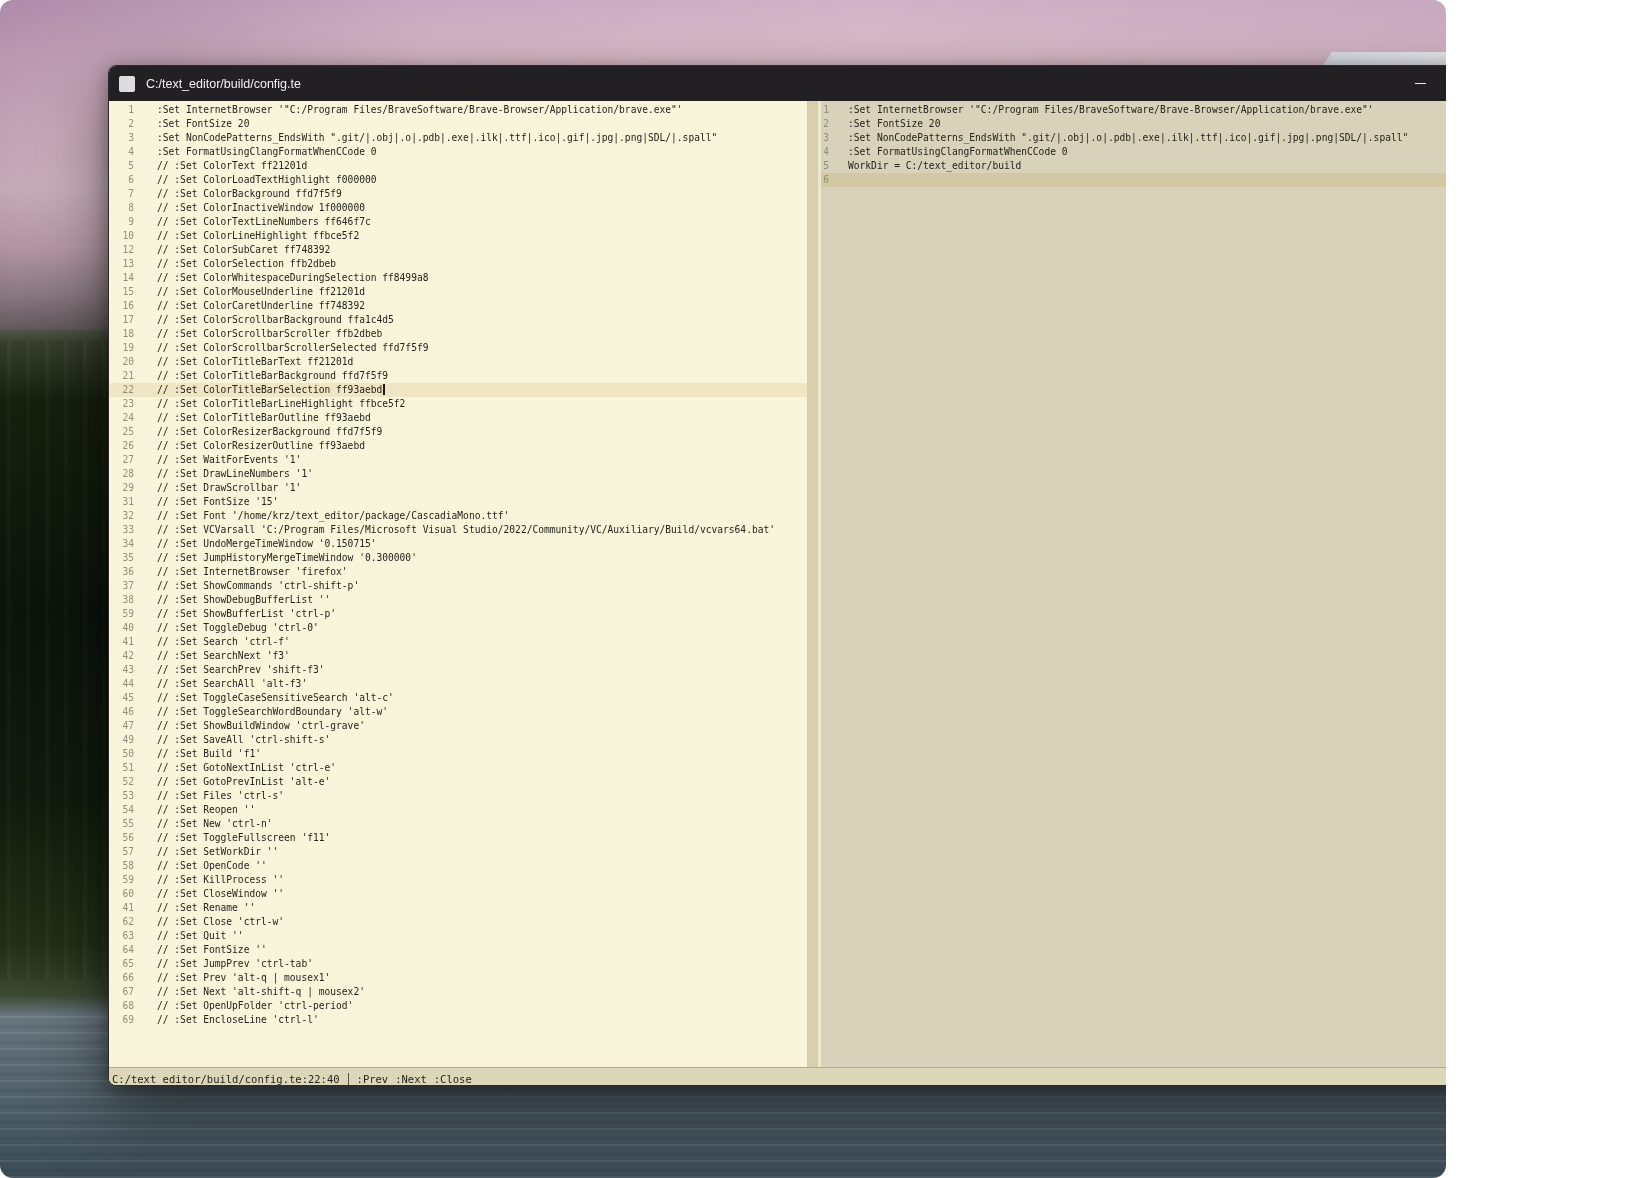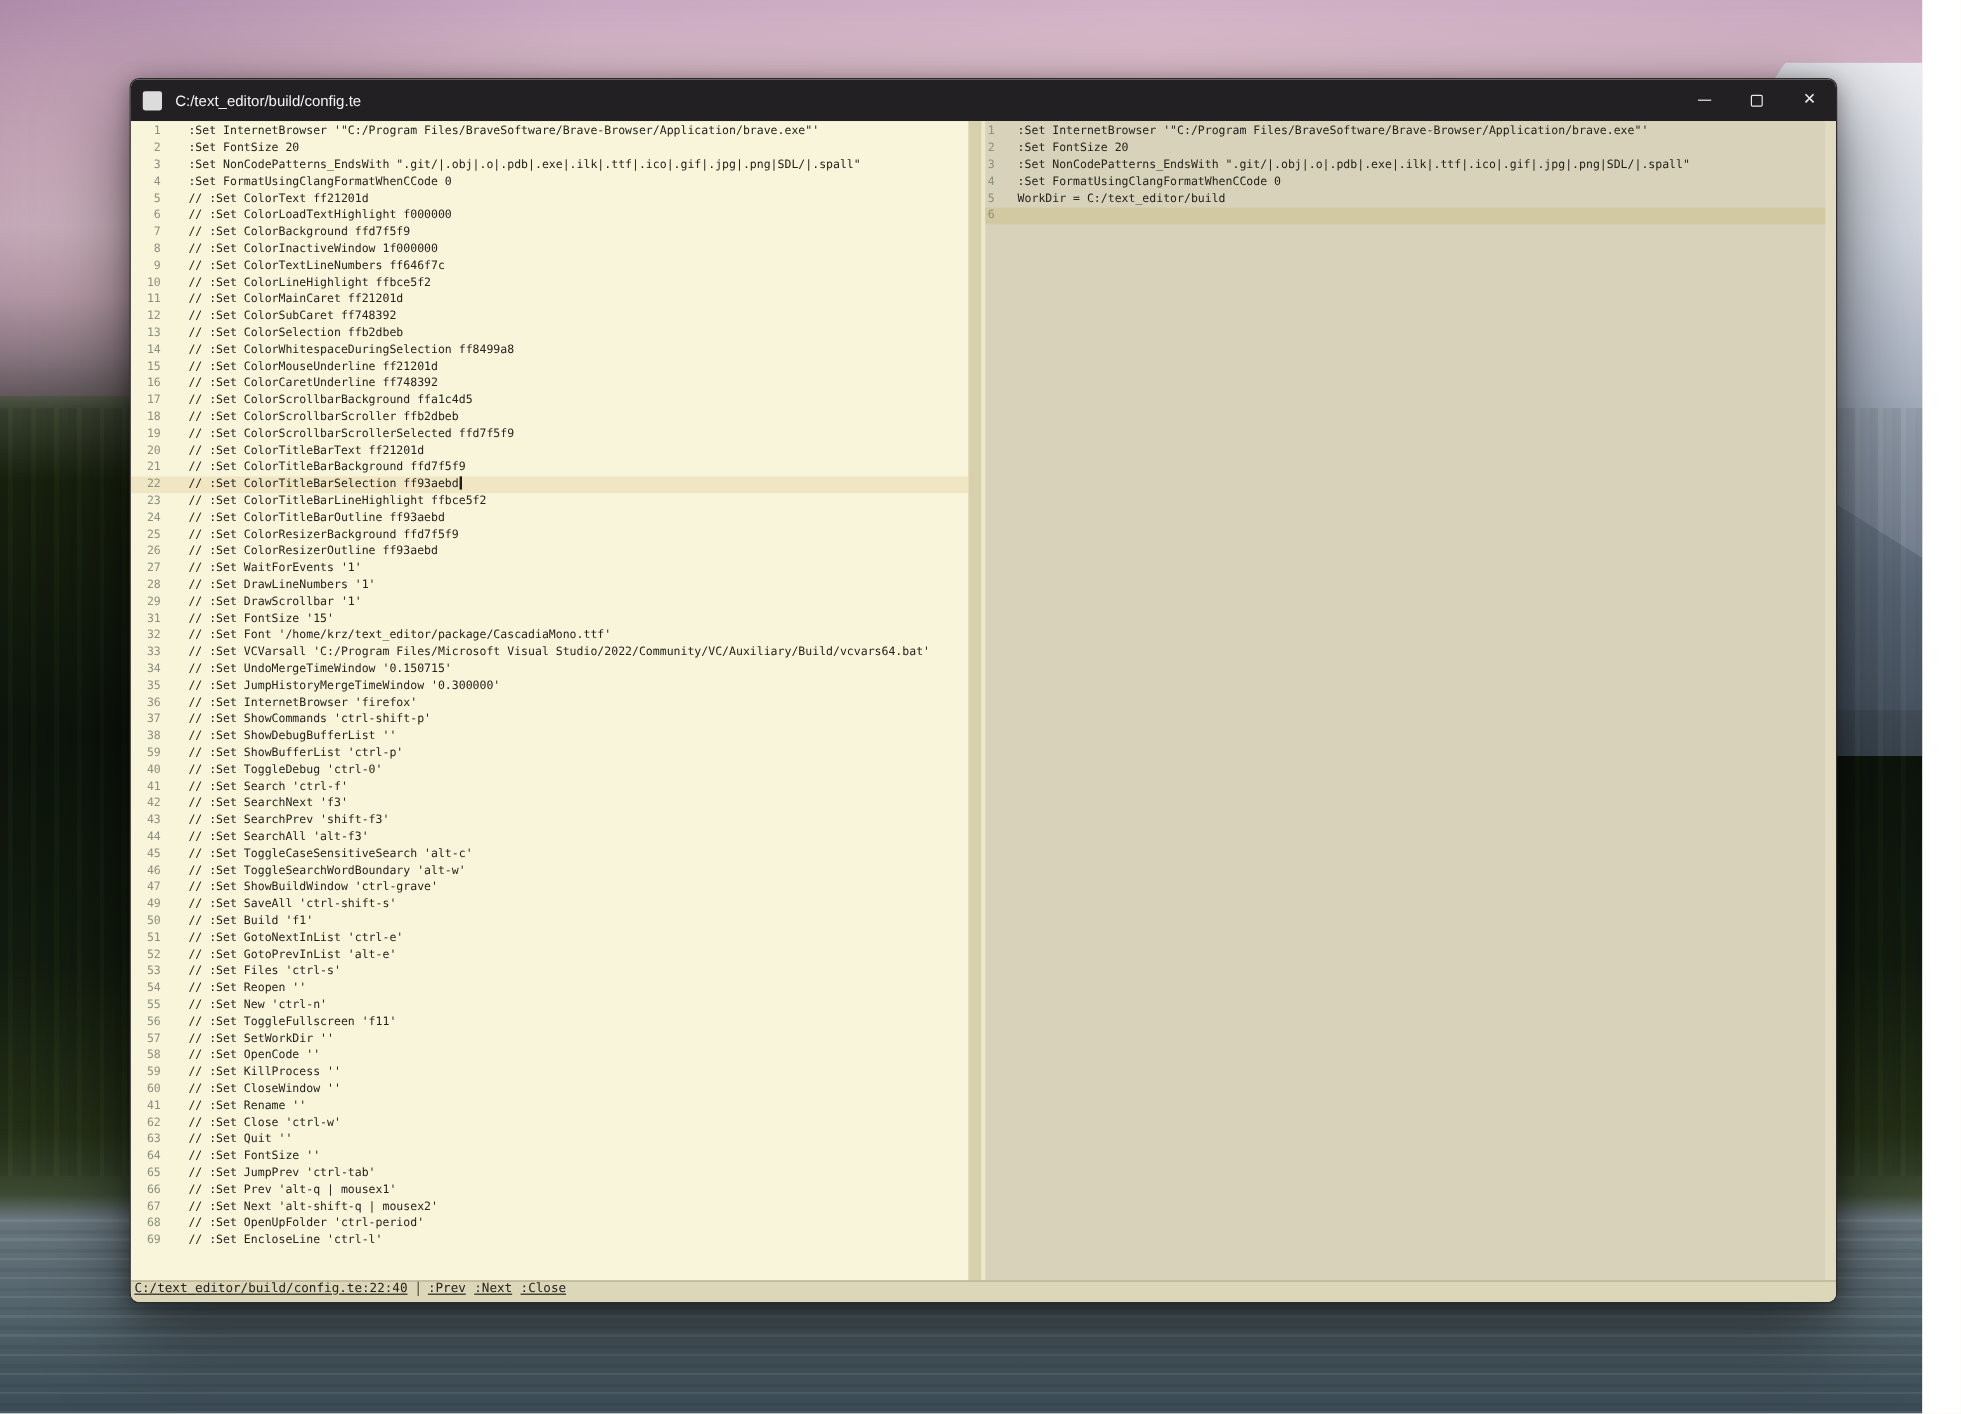--- a/index.html
+++ b/index.html
@@ -6,21 +6,21 @@
     --titlebar-bg:#232024; --titlebar-text:#f2f2f2;
     --editor-bg:#f8f5db; --editor-text:#24231c;
     --line-number:#8c907e; --line-highlight:#f0e6c4;
     --inactive-bg:#d7d2b9; --inactive-highlight:#d2c8a2;
     --scrollbar:#d8cfad; --divider:#eee8cc;
     --status-bg:#ddd7ba; --status-text:#24231c;
     --right-scrollbar:#e0dbc1; --caret:#1d1c1a;
   }
   html,body{margin:0;padding:0;}
   body{width:1634px;height:1178px;font-family:"Liberation Sans",sans-serif;}
-  .screen{position:relative;width:1602px;height:1178px;overflow:hidden;}
+  .screen{position:relative;width:1446px;height:1178px;overflow:hidden;border-radius:13px;}
 
   
   .wallpaper{position:absolute;inset:0;
     background:linear-gradient(180deg,
       #c8a8c2 0%, #dbbcca 5%, #e8ccd2 11%, #ead6d6 16%,
       #cdb6b6 21%, #8d8680 25%, #3c4433 29%, #18220f 34%,
       #0d150c 52%, #131d0f 68%, #263218 80%, #3c4a33 84.5%,
       #68767e 86.2%, #55656d 92%, #3b4b55 100%);}
   .sky-tint{position:absolute;top:0;left:0;right:0;height:330px;
     background:linear-gradient(90deg, rgba(130,92,130,.38), rgba(255,255,255,0) 30%, rgba(255,224,224,.16) 60%, rgba(196,166,186,.28) 100%);}
@@ -67,22 +67,22 @@
   .pane.inactive .code-line.current{background:var(--inactive-highlight);}
   .ln{display:inline-block;width:25px;text-align:right;color:var(--line-number);}
   .lt{display:inline-block;margin-left:23px;color:var(--editor-text);white-space:pre;}
   .pane.inactive .ln{width:8px;}
   .pane.inactive .lt{margin-left:19px;}
   .caret{display:inline-block;width:1.4px;height:11px;background:var(--caret);
     vertical-align:-2px;margin-left:1px;}
 
   
   .status-bar{position:absolute;left:0;right:0;bottom:0;height:18px;background:var(--status-bg);
-    border-top:1px solid #b3ab8c;box-sizing:border-box;display:flex;align-items:flex-start;
-    font-family:"DejaVu Sans Mono",monospace;font-size:10.5px;color:var(--status-text);text-decoration:underline;}
+    border-top:1px solid #b3ab8c;box-sizing:border-box;display:flex;align-items:flex-end;
+    font-family:"DejaVu Sans Mono",monospace;font-size:10.5px;color:var(--status-text);}
   .status-loc{margin-left:3px;white-space:pre;}
   .status-divider{width:1px;height:12px;background:#55523f;margin:0 8px;}
   .status-cmd{margin-right:7px;white-space:pre;}
 </style>
 </head>
 <body>
 
 <div class="screen">
   <div class="wallpaper">
     <div class="sky-tint"></div>
@@ -115,21 +115,20 @@
             <div class="code-line"><span class="ln">1</span><span class="lt">:Set InternetBrowser '"C:/Program Files/BraveSoftware/Brave-Browser/Application/brave.exe"'</span></div>
             <div class="code-line"><span class="ln">2</span><span class="lt">:Set FontSize 20</span></div>
             <div class="code-line"><span class="ln">3</span><span class="lt">:Set NonCodePatterns_EndsWith ".git/|.obj|.o|.pdb|.exe|.ilk|.ttf|.ico|.gif|.jpg|.png|SDL/|.spall"</span></div>
             <div class="code-line"><span class="ln">4</span><span class="lt">:Set FormatUsingClangFormatWhenCCode 0</span></div>
             <div class="code-line"><span class="ln">5</span><span class="lt">// :Set ColorText ff21201d</span></div>
             <div class="code-line"><span class="ln">6</span><span class="lt">// :Set ColorLoadTextHighlight f000000</span></div>
             <div class="code-line"><span class="ln">7</span><span class="lt">// :Set ColorBackground ffd7f5f9</span></div>
             <div class="code-line"><span class="ln">8</span><span class="lt">// :Set ColorInactiveWindow 1f000000</span></div>
             <div class="code-line"><span class="ln">9</span><span class="lt">// :Set ColorTextLineNumbers ff646f7c</span></div>
             <div class="code-line"><span class="ln">10</span><span class="lt">// :Set ColorLineHighlight ffbce5f2</span></div>
-            <div class="code-line"><span class="ln">11</span><span class="lt">// :Set ColorMainCaret ff21201d</span></div>
             <div class="code-line"><span class="ln">12</span><span class="lt">// :Set ColorSubCaret ff748392</span></div>
             <div class="code-line"><span class="ln">13</span><span class="lt">// :Set ColorSelection ffb2dbeb</span></div>
             <div class="code-line"><span class="ln">14</span><span class="lt">// :Set ColorWhitespaceDuringSelection ff8499a8</span></div>
             <div class="code-line"><span class="ln">15</span><span class="lt">// :Set ColorMouseUnderline ff21201d</span></div>
             <div class="code-line"><span class="ln">16</span><span class="lt">// :Set ColorCaretUnderline ff748392</span></div>
             <div class="code-line"><span class="ln">17</span><span class="lt">// :Set ColorScrollbarBackground ffa1c4d5</span></div>
             <div class="code-line"><span class="ln">18</span><span class="lt">// :Set ColorScrollbarScroller ffb2dbeb</span></div>
             <div class="code-line"><span class="ln">19</span><span class="lt">// :Set ColorScrollbarScrollerSelected ffd7f5f9</span></div>
             <div class="code-line"><span class="ln">20</span><span class="lt">// :Set ColorTitleBarText ff21201d</span></div>
             <div class="code-line"><span class="ln">21</span><span class="lt">// :Set ColorTitleBarBackground ffd7f5f9</span></div>

